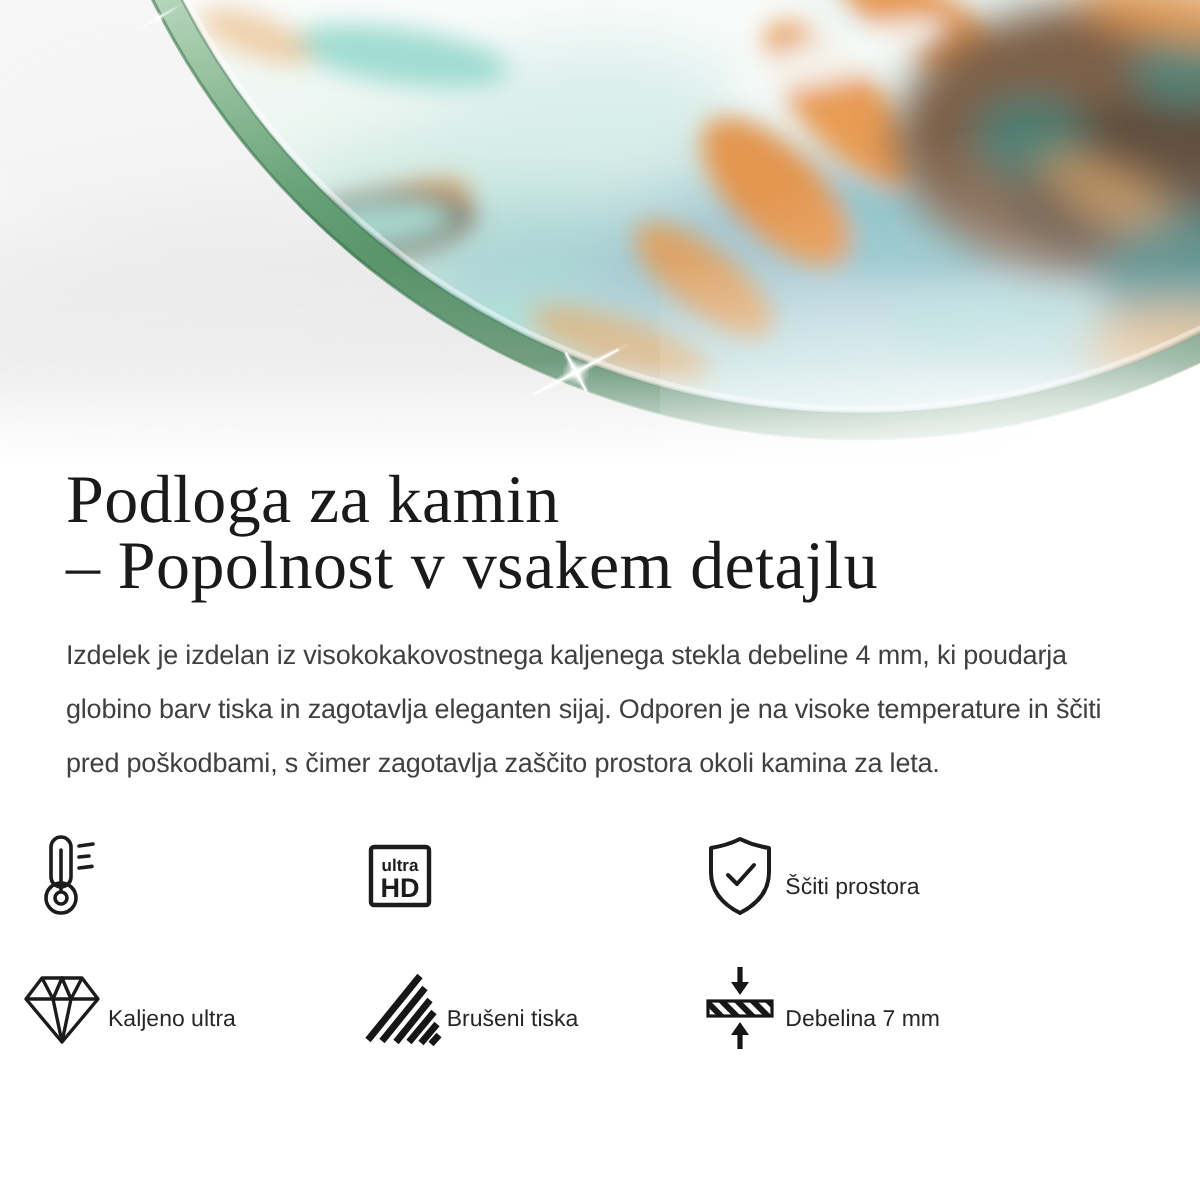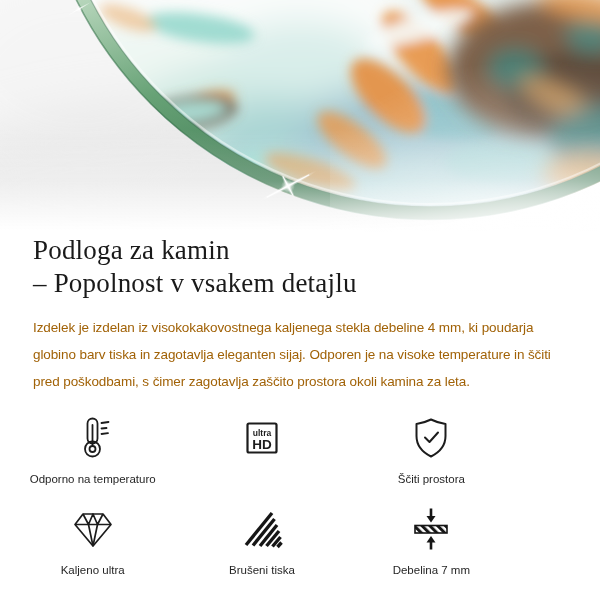--- a/index.html
+++ b/index.html
@@ -6,34 +6,34 @@
   body{
     width:600px;height:600px;overflow:hidden;background:#ffffff;
     font-family:"Liberation Sans","DejaVu Sans",sans-serif;
     -webkit-font-smoothing:antialiased;
   }
   .hero{position:relative;width:600px;height:232px;background:#ffffff;}
   .hero svg{display:block;}
   .copy{padding:2px 30px 0 33px;}
   .title{
     margin:0;font-family:"Liberation Serif","DejaVu Serif",serif;
-    font-weight:400;font-size:27px;line-height:33px;color:#1a1a1a;
+    font-weight:400;font-size:34px;line-height:33px;color:#1a1a1a;
     letter-spacing:.2px;
   }
   .title span{display:block;}
   .desc{
     margin:14px 0 0;max-width:548px;
-    font-size:13.5px;line-height:27px;color:#a16207;letter-spacing:-0.1px;
+    font-size:13.5px;line-height:27px;color:#404040;letter-spacing:-0.1px;
   }
   .features{
     margin:20px 0 0 8px;width:508px;
     display:grid;grid-template-columns:repeat(3,1fr);
     row-gap:20px;
   }
-  .feature{display:flex;flex-direction:column;align-items:center;}
+  .feature{display:flex;flex-direction:row;align-items:center;}
   .feature .ic{width:46px;height:46px;}
   .feature .lbl{
     margin-top:11px;font-size:11.5px;color:#262626;line-height:14px;
     text-align:center;white-space:nowrap;
   }
   .ic svg{width:46px;height:46px;display:block;}
   .ic text{font-family:"Liberation Sans","DejaVu Sans",sans-serif;}
 </style>
 </head>
 <body>
@@ -164,21 +164,20 @@
       <svg viewBox="0 0 46 46" fill="none" stroke="#1c1c1c" stroke-width="1.8" stroke-linecap="round">
         <rect x="17.5" y="3.5" width="10" height="25" rx="5"></rect>
         <line x1="22.5" y1="10" x2="22.5" y2="30"></line>
         <circle cx="22.5" cy="34" r="7.5"></circle>
         <circle cx="22.5" cy="34" r="3"></circle>
         <line x1="31.5" y1="8" x2="38.5" y2="7"></line>
         <line x1="31.5" y1="13.5" x2="36.5" y2="13"></line>
         <line x1="31.5" y1="19" x2="38" y2="18.2"></line>
       </svg>
     </div>
-    <div class="lbl">Odporno na temperaturo</div>
   </div>
 
   <div class="feature">
     <div class="ic">
       <svg viewBox="0 0 46 46">
         <rect x="8.5" y="8.5" width="29" height="29" rx="1.5" fill="none" stroke="#1c1c1c" stroke-width="2.2"></rect>
         <text x="23" y="20.5" font-size="8.5" font-weight="600" text-anchor="middle" fill="#1c1c1c">ultra</text>
         <text x="23" y="33.5" font-size="13.5" font-weight="700" text-anchor="middle" fill="#1c1c1c">HD</text>
       </svg>
     </div>

